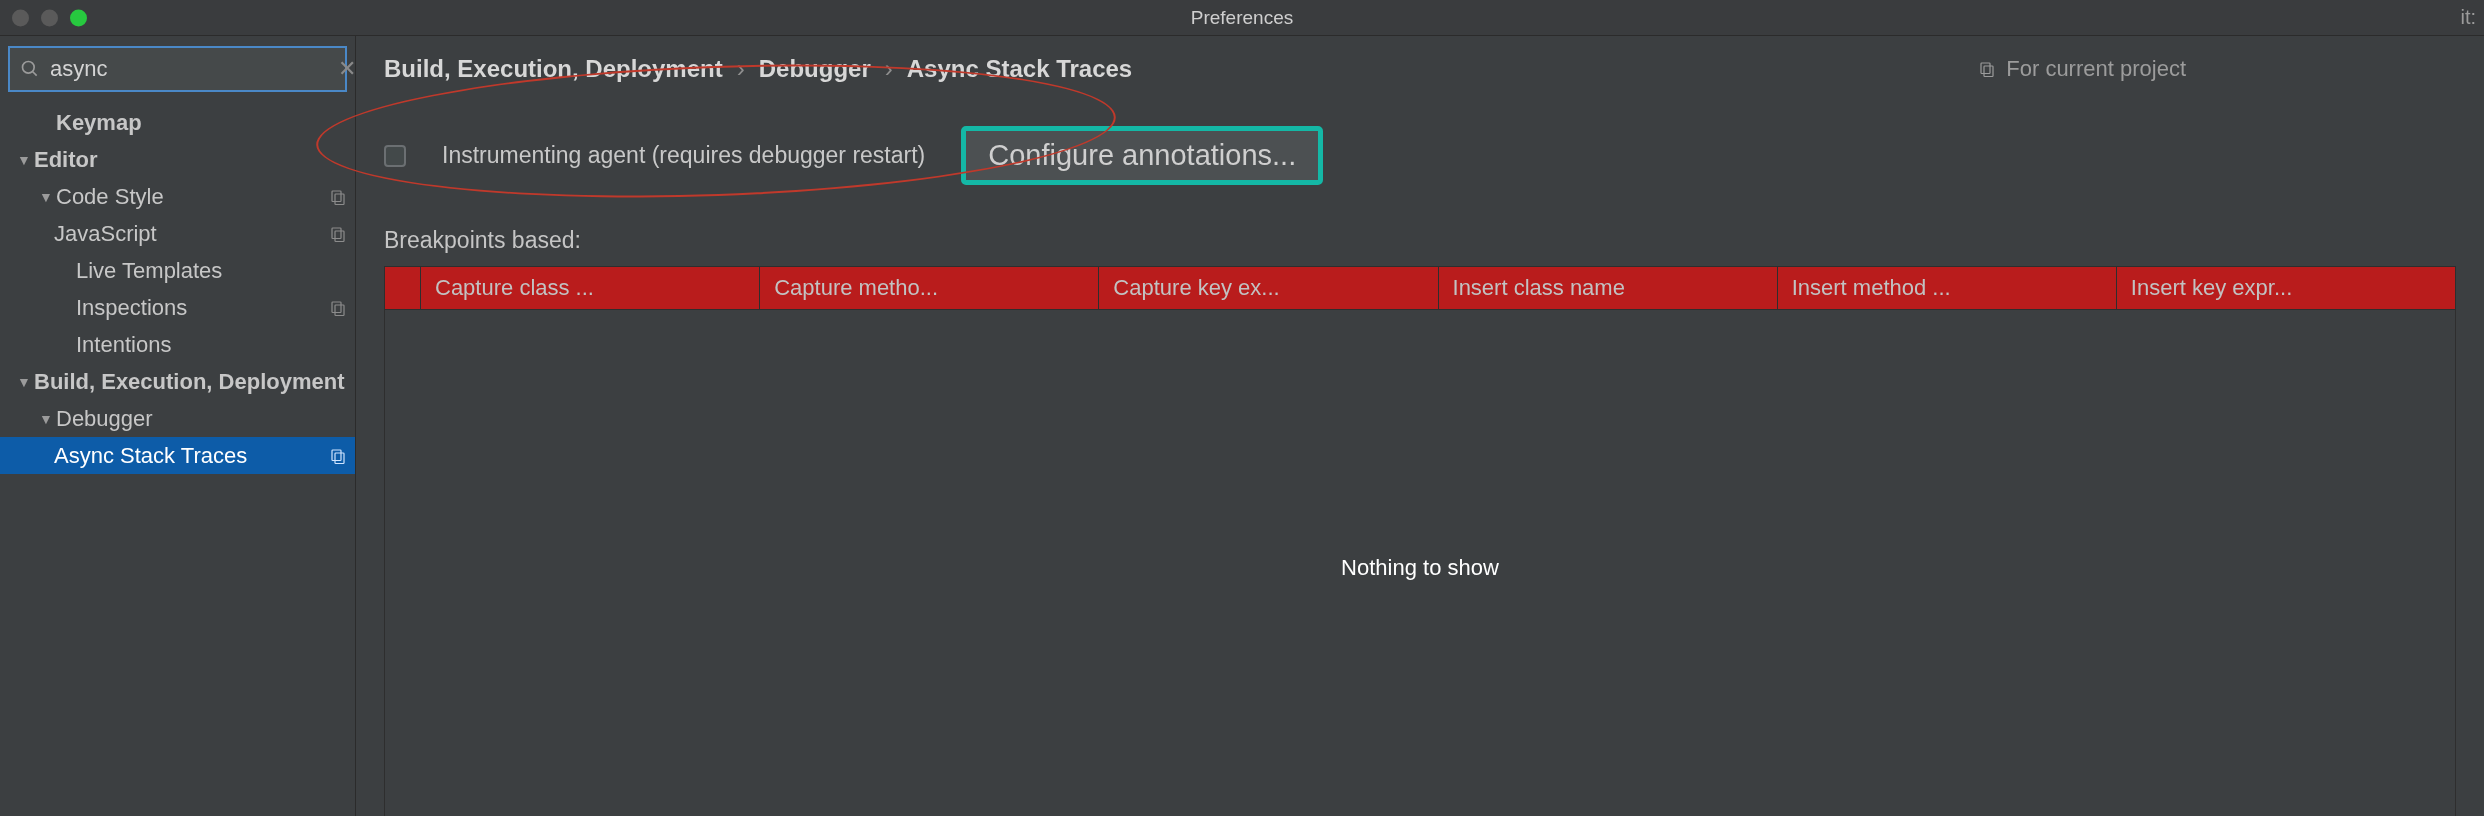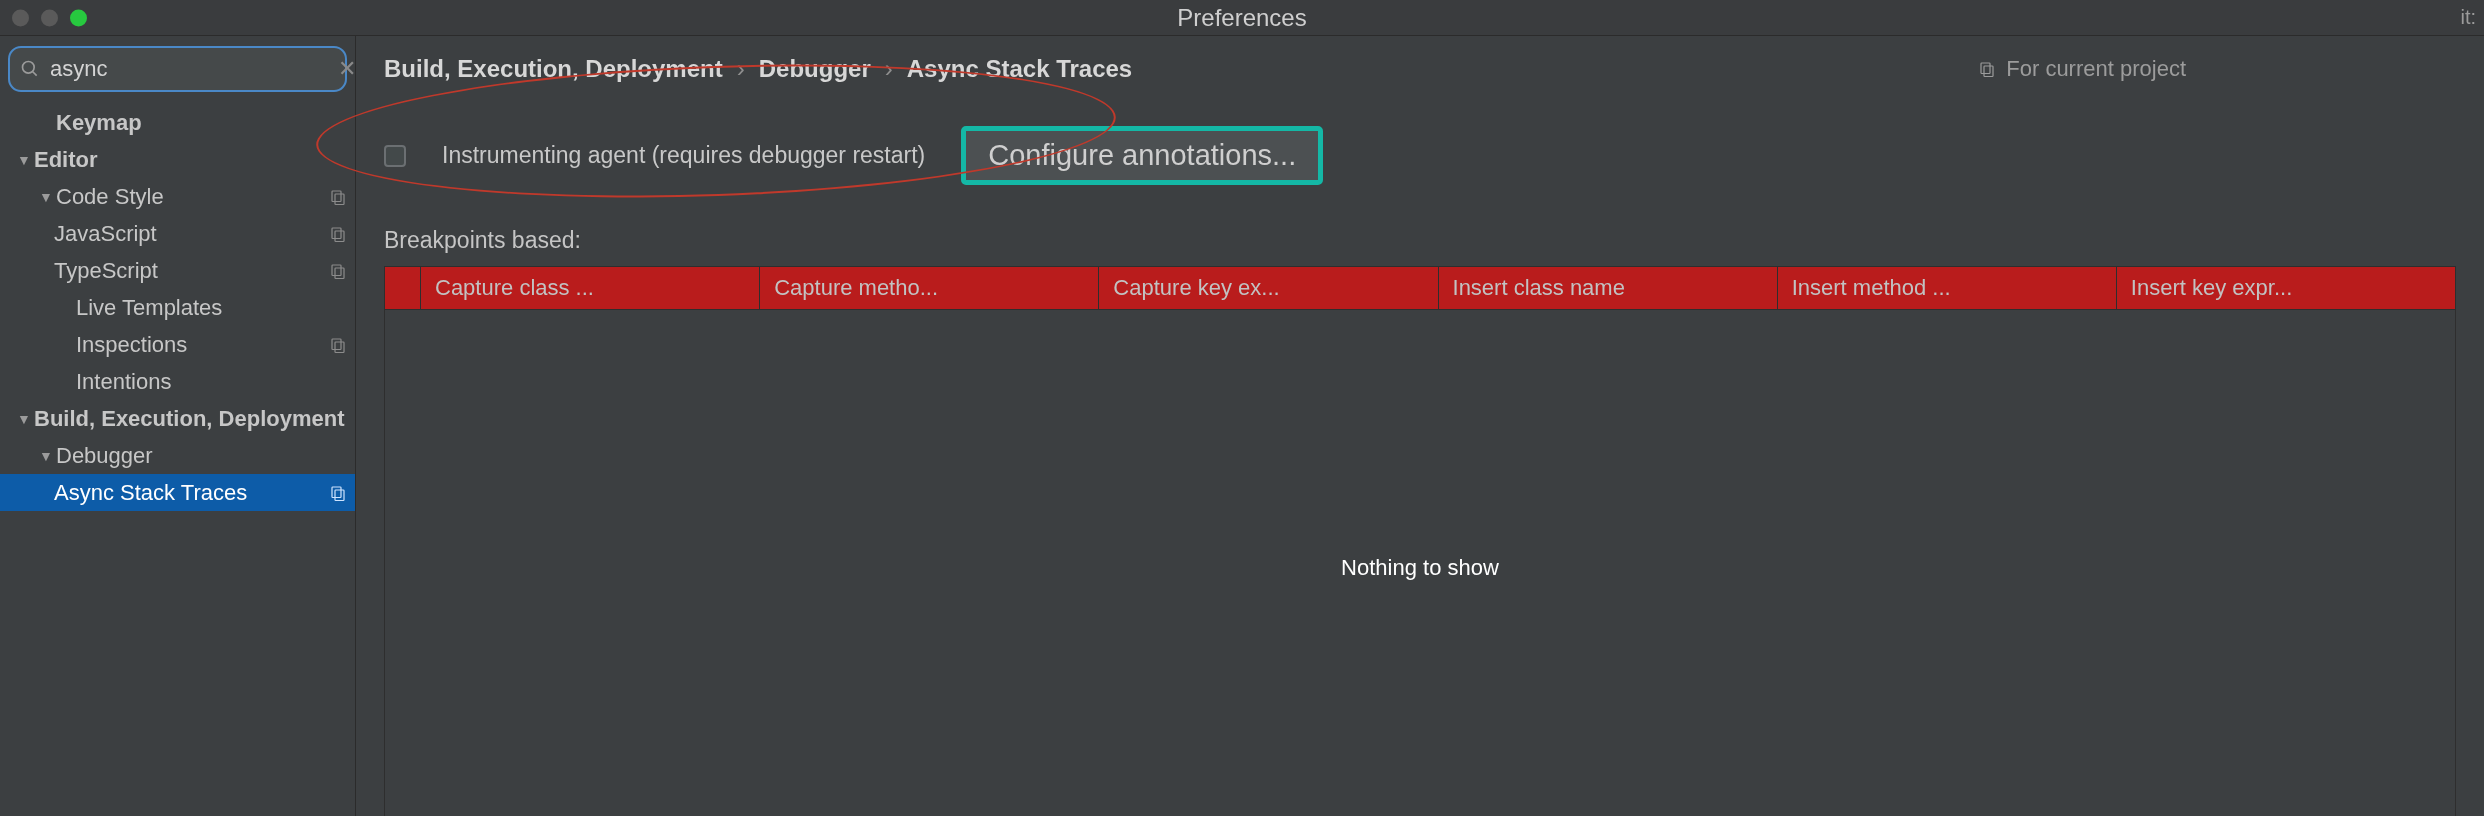--- a/index.html
+++ b/index.html
@@ -31,21 +31,21 @@
   }
   .traffic-dot {
     width: 17px; height: 17px; border-radius: 50%;
   }
   .dot-close { background: #5a5a5a; }
   .dot-min { background: #5a5a5a; }
   .dot-max { background: #27c93f; }
   .title {
     margin: 0 auto;
     color: #cfcfcf;
-    font-size: 24px;
+    font-size: 19px;
   }
   .right-fragment {
     position: absolute;
     right: 8px;
     color: #9b9b9b;
     font-size: 20px;
   }
   .body-area {
     display: flex;
     height: calc(100% - 36px);
@@ -57,21 +57,21 @@
     display: flex;
     flex-direction: column;
   }
   .search-wrap {
     padding: 10px 8px 10px 8px;
   }
   .search-box {
     display: flex;
     align-items: center;
     border: 2px solid #4a88c7;
-    border-radius: 13px;
+    border-radius: 0;
     background: #45494a;
     height: 46px;
     padding: 0 10px;
   }
   .search-box svg { flex: none; }
   .search-input {
     flex: 1;
     background: transparent;
     border: none;
     outline: none;
@@ -275,30 +275,20 @@
         <div class="tree-row indent-2">
           <span class="arrow"></span>
           <span class="label">JavaScript</span>
           <span class="copy-icon">
             <svg class="copy" viewBox="0 0 24 24">
               <rect x="4" y="4" width="12" height="14" rx="1"></rect>
               <rect x="8" y="8" width="12" height="14" rx="1"></rect>
             </svg>
           </span>
         </div>
-        <div class="tree-row indent-2">
-          <span class="arrow"></span>
-          <span class="label">TypeScript</span>
-          <span class="copy-icon">
-            <svg class="copy" viewBox="0 0 24 24">
-              <rect x="4" y="4" width="12" height="14" rx="1"></rect>
-              <rect x="8" y="8" width="12" height="14" rx="1"></rect>
-            </svg>
-          </span>
-        </div>
         <div class="tree-row indent-1a">
           <span class="arrow"></span>
           <span class="label">Live Templates</span>
         </div>
         <div class="tree-row indent-1a">
           <span class="arrow"></span>
           <span class="label">Inspections</span>
           <span class="copy-icon">
             <svg class="copy" viewBox="0 0 24 24">
               <rect x="4" y="4" width="12" height="14" rx="1"></rect>

